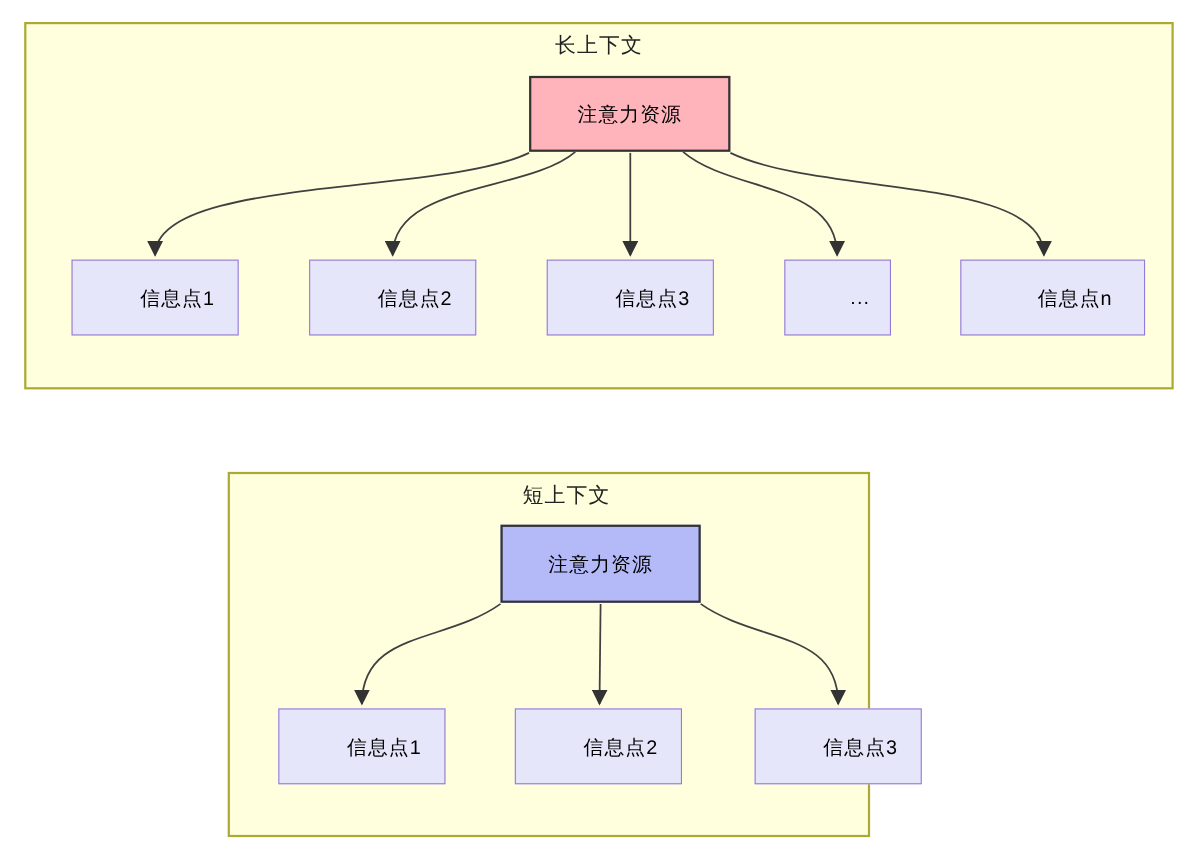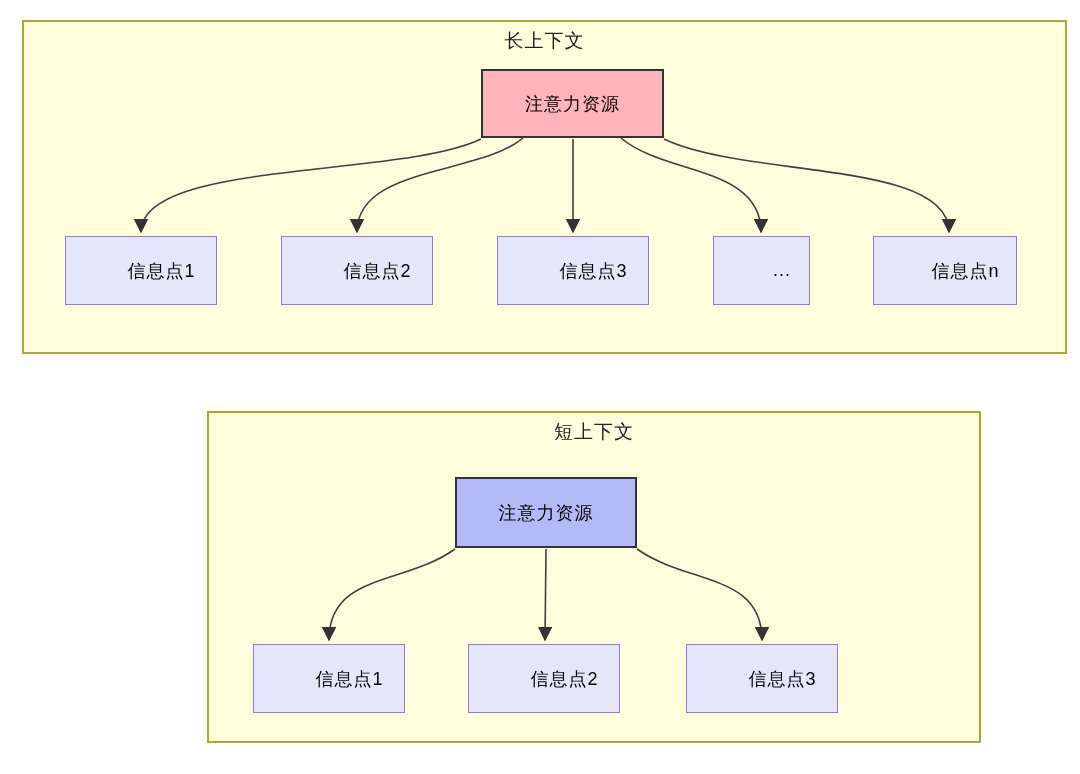--- a/index.html
+++ b/index.html
@@ -62,21 +62,21 @@
 </style>
 </head>
 <body>
 
 <div class="canvas">
 
   <div class="group" style="left:22px; top:20px; width:1045px; height:334px;">
     <div class="group-title">长上下文</div>
   </div>
 
-  <div class="group" style="left:207px; top:411px; width:774px; height:332px;">
+  <div class="group" style="left:207px; top:429px; width:584px; height:332px;padding-left:16px;">
     <div class="group-title">短上下文</div>
   </div>
 
   <svg class="edges" viewBox="0 0 1080 774" xmlns="http://www.w3.org/2000/svg">
     <defs>
       <marker id="arrow" viewBox="0 0 10 10" refX="9" refY="5" markerWidth="9" markerHeight="9" orient="auto-start-reverse">
         <path d="M0,0 L10,5 L0,10 z" fill="#333333"></path>
       </marker>
     </defs>
 
@@ -90,21 +90,21 @@
     <path d="M546,549 L545,640" fill="none" stroke="#404040" stroke-width="1.6" marker-end="url(#arrow)"></path>
     <path d="M637,549 C688,585 762,573 762,640" fill="none" stroke="#404040" stroke-width="1.6" marker-end="url(#arrow)"></path>
   </svg>
 
   <div class="node node-source-long" style="left:481px; top:69px; width:183px; height:69px;">注意力资源</div>
 
   <div class="node node-info" style="left:65px; top:236px; width:152px; height:69px;">信息点1</div>
   <div class="node node-info" style="left:281px; top:236px; width:152px; height:69px;">信息点2</div>
   <div class="node node-info" style="left:497px; top:236px; width:152px; height:69px;">信息点3</div>
   <div class="node node-info" style="left:713px; top:236px; width:97px; height:69px;">...</div>
-  <div class="node node-info" style="left:873px; top:236px; width:144px; height:69px;">信息点n</div>
+  <div class="node node-info" style="left:873px; top:236px; width:168px; height:69px;">信息点n</div>
 
   <div class="node node-source-short" style="left:455px; top:477px; width:182px; height:71px;">注意力资源</div>
 
   <div class="node node-info" style="left:253px; top:644px; width:152px; height:69px;">信息点1</div>
   <div class="node node-info" style="left:468px; top:644px; width:152px; height:69px;">信息点2</div>
   <div class="node node-info" style="left:686px; top:644px; width:152px; height:69px;">信息点3</div>
 
 </div>
 
 </body></html>

